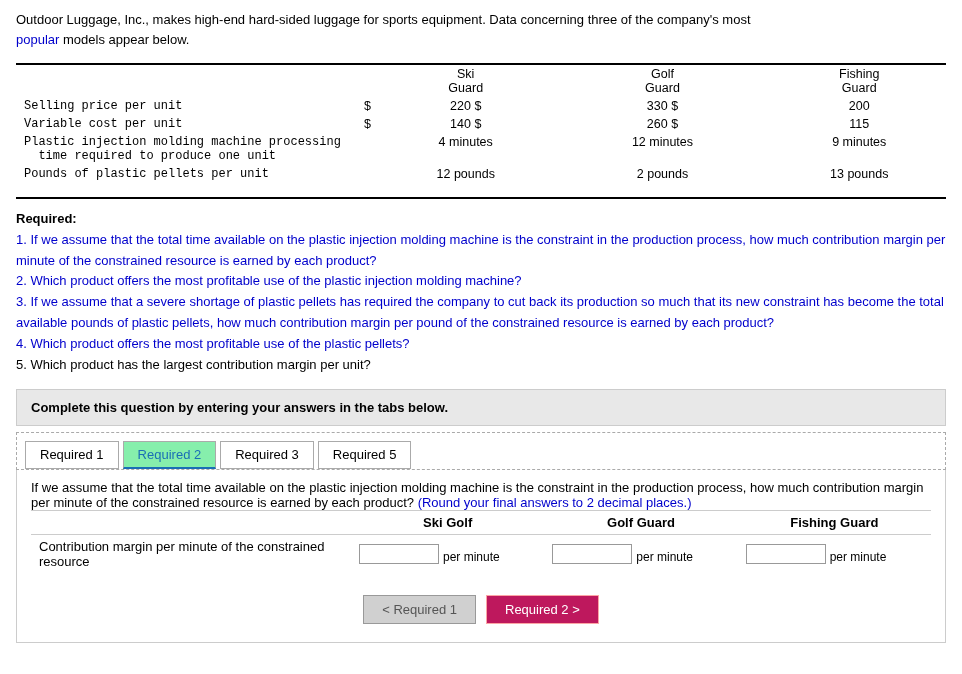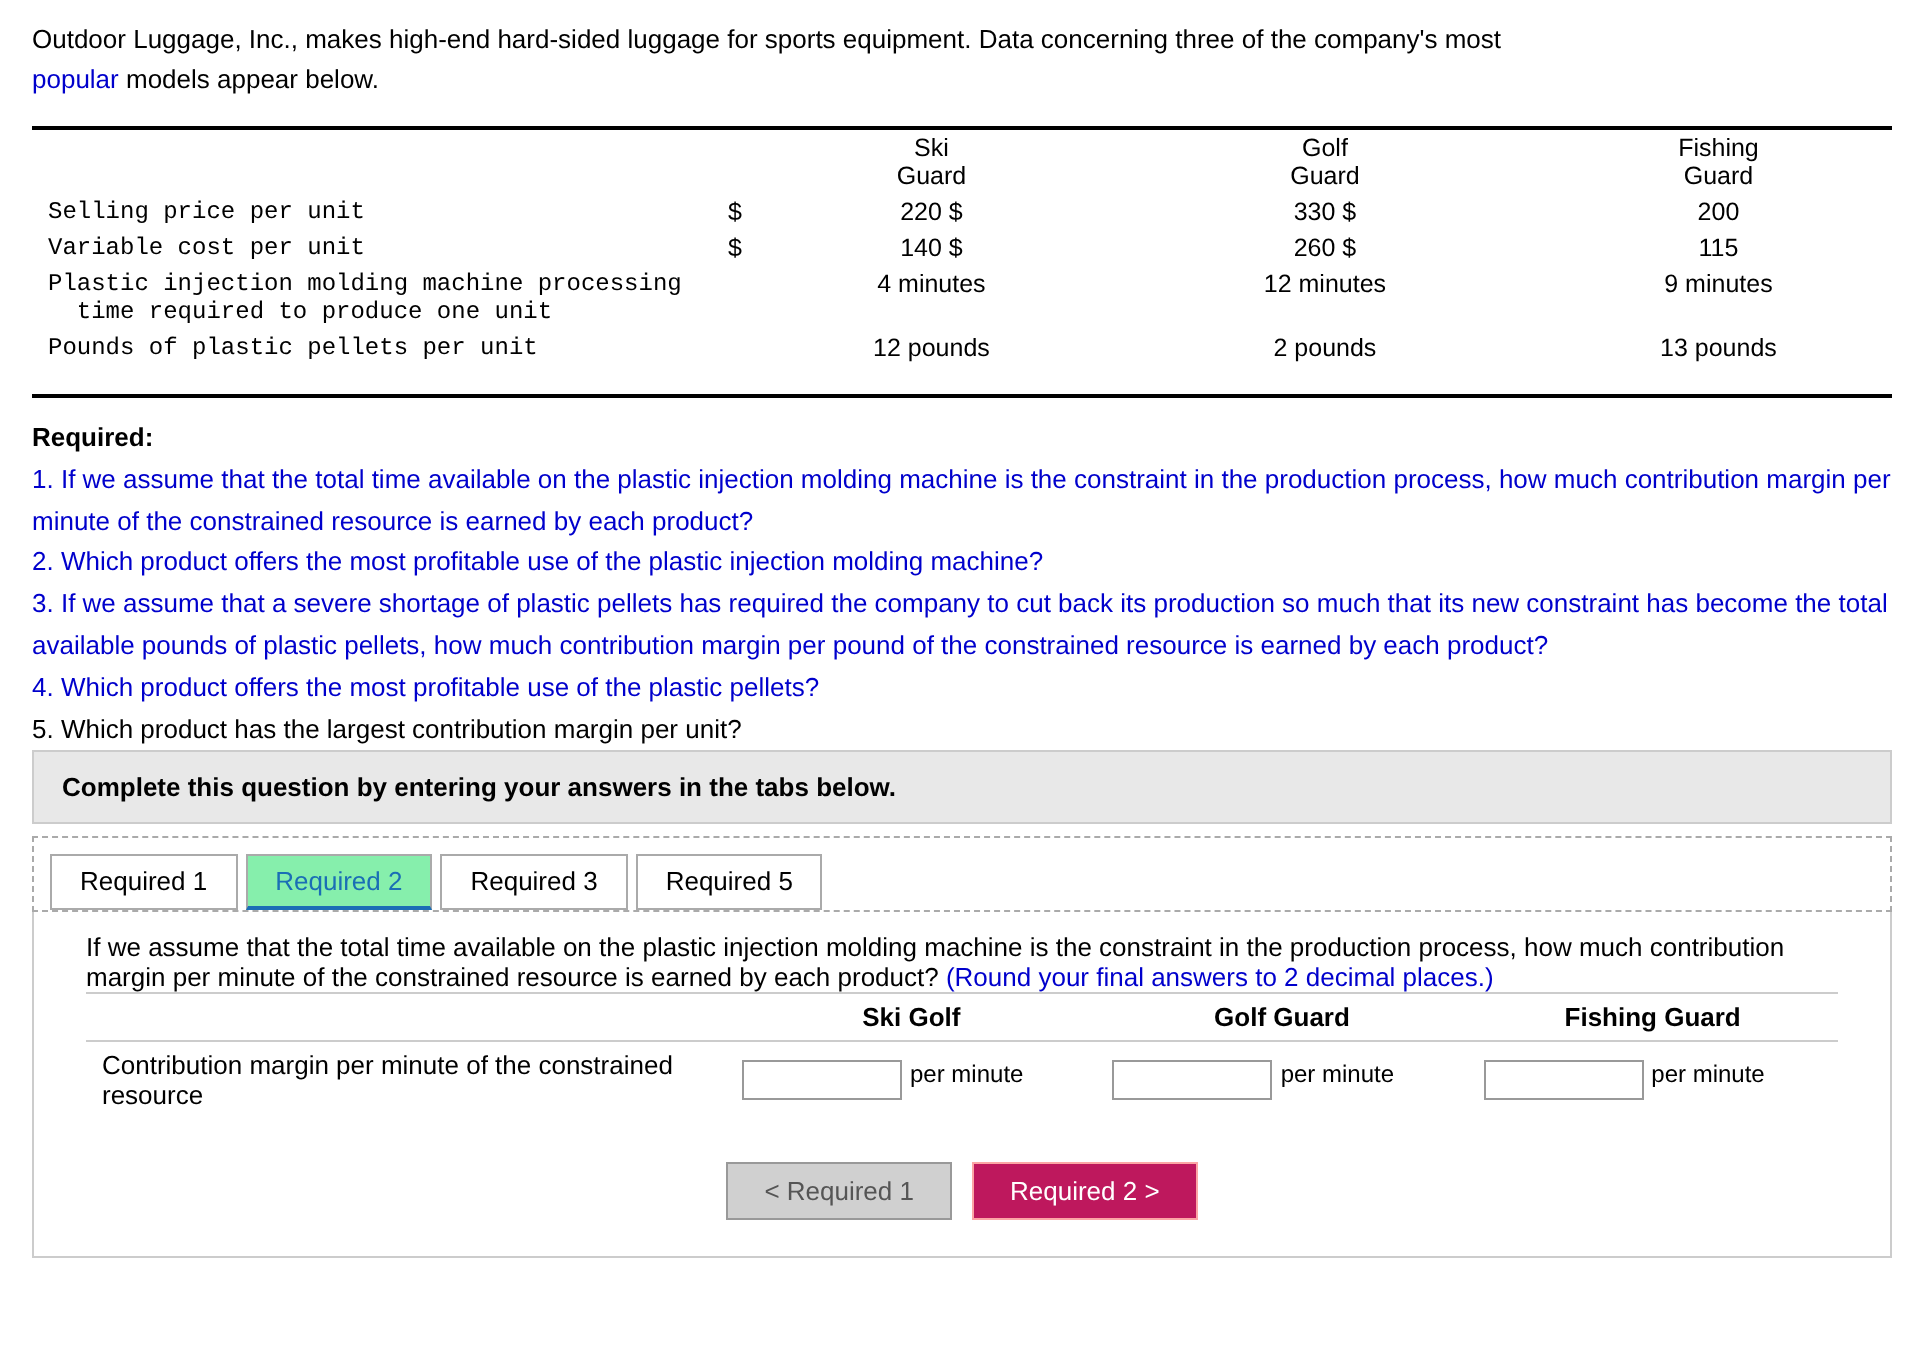--- a/index.html
+++ b/index.html
@@ -51,21 +51,21 @@
     .table-wrapper {
       border-bottom: 2px solid #000;
       margin-bottom: 10px;
     }
     .table-top-border {
       border-top: 2px solid #000;
     }
 
     
     .required-section {
-      margin-bottom: 0;
+      margin-bottom: 14px;
       line-height: 1.6;
       font-size: 13px;
     }
     .required-section .req-title { font-weight: bold; }
     .required-section .link-blue { color: #0000cc; }
 
     
     .complete-box {
       background: #e8e8e8;
       border: 1px solid #ccc;
@@ -114,21 +114,21 @@
       font-weight: bold;
       border-top: 1px solid #ccc;
       border-bottom: 1px solid #ccc;
     }
     .answer-table td {
       padding: 4px 8px;
       vertical-align: middle;
     }
     .answer-table .input-cell {
       display: flex;
-      align-items: flex-start;
+      align-items: flex-end;
       gap: 4px;
     }
     .answer-table input[type="text"] {
       width: 80px;
       border: 1px solid #999;
       padding: 2px 4px;
       font-size: 12px;
     }
     .answer-table .unit-label {
       font-size: 12px;
@@ -238,21 +238,21 @@
 <div style="margin-top:6px;">
   <div class="tabs-container">
     <div class="tabs-row">
       <div class="tab">Required 1</div>
       <div class="tab active" style="border-bottom:2px solid #1a6eb5;color:#1a6eb5;">Required 2</div>
       <div class="tab">Required 3</div>
       <div class="tab">Required 5</div>
     </div>
   </div>
 
-  <div style="border:1px solid #ccc; border-top:none; padding:10px 26px; background:#fff;">
+  <div style="border:1px solid #ccc; border-top:none; padding:10px 14px; background:#fff;">
 
     <p class="description">
       <span style="color:#000;">If we assume that the total time available on the plastic injection molding machine is the constraint in the production process, how much contribution margin per minute of the constrained resource is earned by each product? </span><span style="color:#0000cc;">(Round your final answers to 2 decimal places.)</span>
     </p>
 
     <table class="answer-table">
       <thead>
         <tr>
           <th style="text-align:left; font-weight:normal; width:320px;"></th>
           <th style="font-weight:bold; text-align:center; border-top:1px solid #ccc; border-bottom:1px solid #ccc; padding:4px 8px;">Ski Golf</th>

